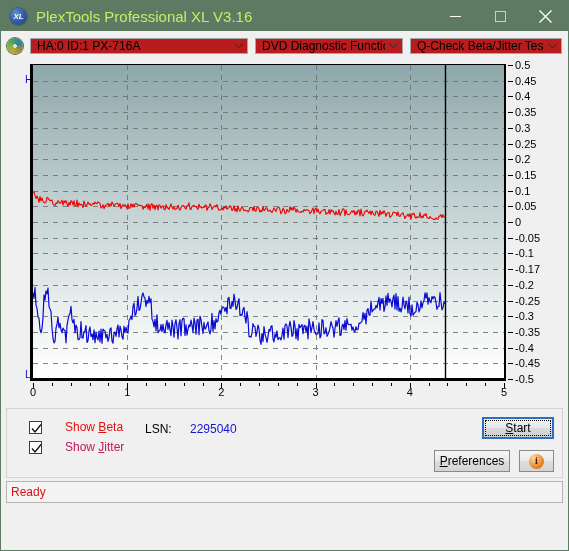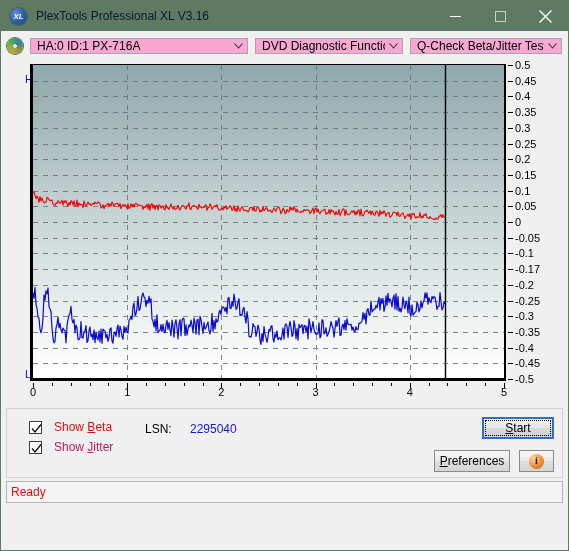--- a/index.html
+++ b/index.html
@@ -40,22 +40,22 @@
     font-weight: bold;
     font-style: italic;
     display: flex;
     align-items: center;
     justify-content: center;
     box-shadow: 0 0 0 1px rgba(0,0,0,0.20);
     flex: none;
   }
   .title-text {
     margin-left: 9px;
-    color: #0f172a;
-    font-size: 12px;
+    color: #bef264;
+    font-size: 15px;
     white-space: nowrap;
     text-align: center;
   }
   .win-btns {
     position: absolute;
     right: 0; top: 0;
     height: 30px;
     display: flex;
   }
   .win-btn {
@@ -93,21 +93,21 @@
     width: 16px; height: 16px;
     flex: none;
     border-radius: 50%;
     background:
       radial-gradient(circle at 50% 50%, #dedede 0 18%, transparent 18%),
       conic-gradient(from 200deg, #b8a83a, #7fb34a, #3f9c6c, #2f7fa8, #8f8f3c, #b8a83a);
     box-shadow: 0 0 0 1px #6a6a3a;
   }
   .combo {
     height: 16px;
-    background: #f9a8d4;
+    background: #b91c1c;
     border: 1px solid #a6a6a6;
     display: flex;
     align-items: center;
     box-sizing: border-box;
     position: relative;
   }
   .combo .cval {
     padding-left: 6px;
     font-size: 12px;
     color: #000;
@@ -197,21 +197,21 @@
     border: 1px solid #d2d2d2;
     background: #f0f0f0;
     height: 68px;
     position: relative;
     flex: none;
   }
   .chk-row {
     position: absolute;
     display: flex;
     align-items: center;
-    gap: 12px;
+    gap: 23px;
   }
   .chk-row.beta   { left: 22px; top: 11px; }
   .chk-row.jitter { left: 22px; top: 31px; }
   .checkbox {
     width: 13px; height: 13px;
     border: 1px solid #3c3c3c;
     background: #ffffff;
     position: relative;
     box-sizing: border-box;
     flex: none;

